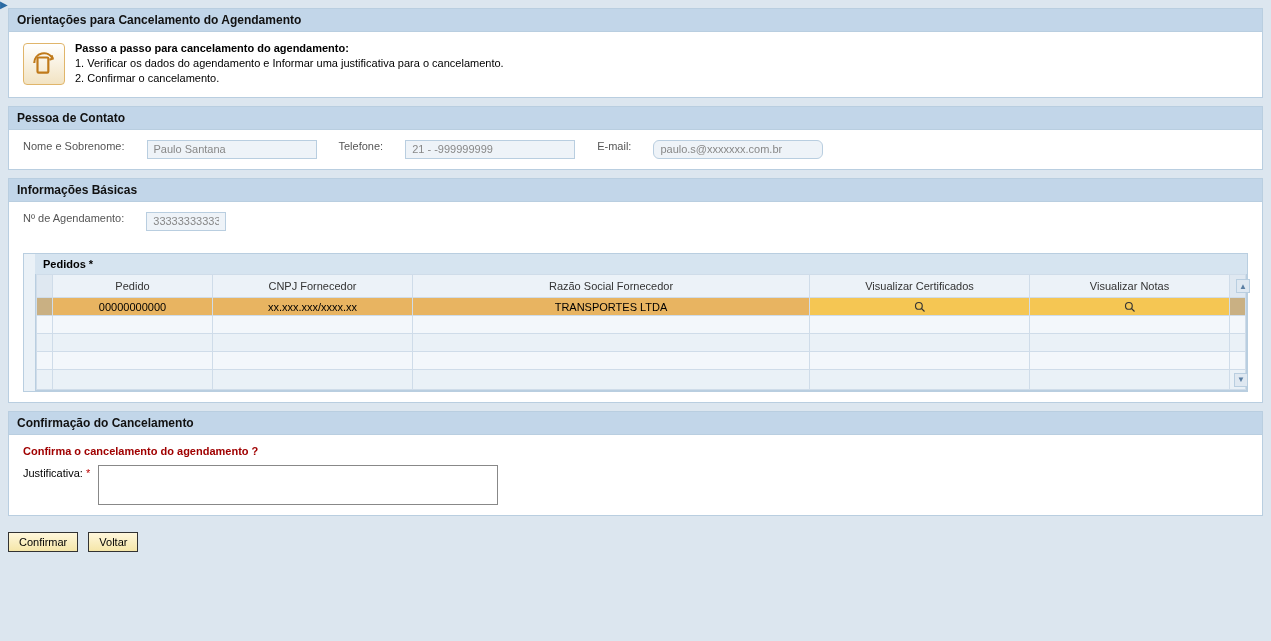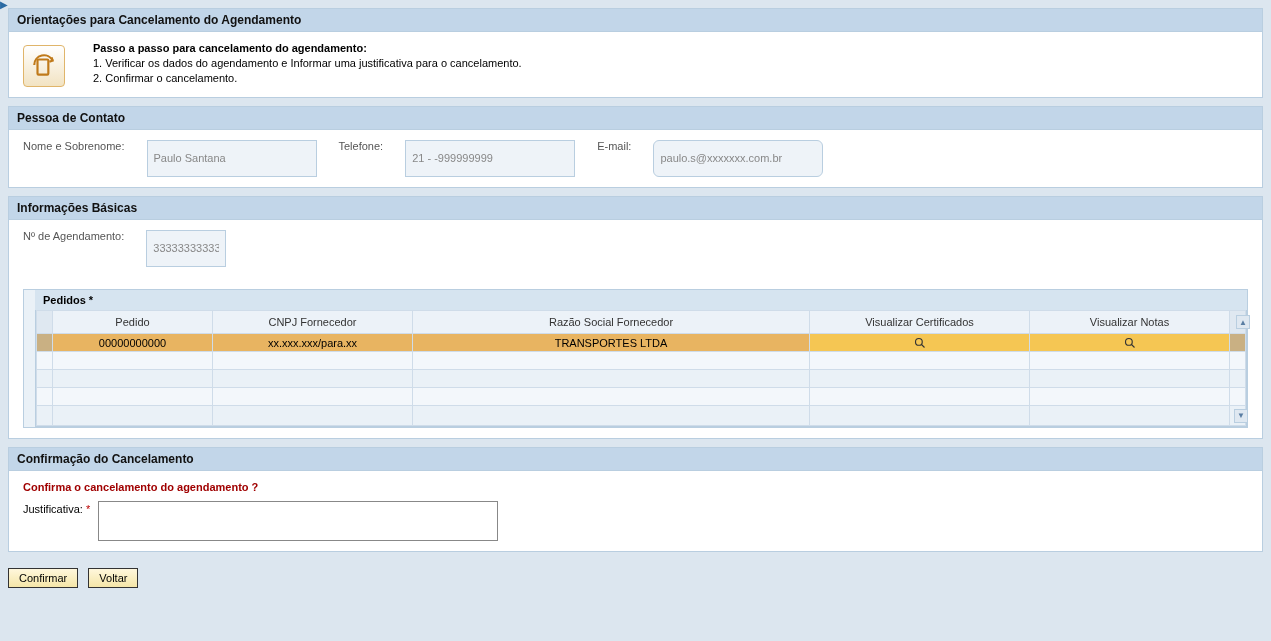--- a/index.html
+++ b/index.html
@@ -34,41 +34,41 @@
     padding: 4px 8px;
     font-weight: bold;
     font-size: 12px;
     color: #111;
   }
   .panel-body {
     padding: 10px 14px;
     background: #fff;
   }
   
-  .orient-row { display: flex; align-items: flex-end; gap: 28px; }
+  .orient-row { display: flex; align-items: center; gap: 10px; }
   .orient-icon {
     width: 42px; height: 42px;
     border: 1px solid #e0b56a;
     border-radius: 4px;
     background: linear-gradient(#fff, #f2e3c2);
     display: flex; align-items: center; justify-content: center;
     color: #c07a1a;
   }
   .orient-text strong { display: block; font-size: 11px; margin-bottom: 2px; }
   .orient-text div { font-size: 11px; line-height: 1.4; }
   
   .form-row { display: flex; align-items: flex-start; gap: 22px; flex-wrap: wrap; }
   .form-row label { color: #555; font-size: 11px; }
   .ro-input {
     border: 1px solid #b9cee0;
     background: #eef3f8;
     color: #888;
     padding: 3px 6px;
     font-size: 11px;
-    height: 37px;
+    height: 19px;
   }
   .ro-input.w-name   { width: 170px; }
   .ro-input.w-phone  { width: 170px; }
   .ro-input.w-email  { width: 170px; border-radius: 6px; }
   .ro-input.w-agend  { width: 80px; }
   
   .subpanel {
     margin-top: 22px;
     border: 1px solid #b9cee0;
     background: #eaf1f7;
@@ -228,21 +228,21 @@
                 <th>Visualizar Notas</th>
                 <th class="scrollcol">
                   <span class="scrollbox">▲</span>
                 </th>
               </tr>
             </thead>
             <tbody>
               <tr class="selected">
                 <td class="rowhandle"></td>
                 <td>00000000000</td>
-                <td>xx.xxx.xxx/para.xx</td>
+                <td>xx.xxx.xxx/xxxx.xx</td>
                 <td>TRANSPORTES LTDA</td>
                 <td class="action">
                   <span class="mag">
                     <svg viewBox="0 0 16 16" fill="none" stroke="#333" stroke-width="1.5">
                       <circle cx="6.5" cy="6.5" r="4.5"></circle>
                         <line x1="10" y1="10" x2="14" y2="14"></line>
                     </svg>
                   </span>
                 </td>
                 <td class="action">

